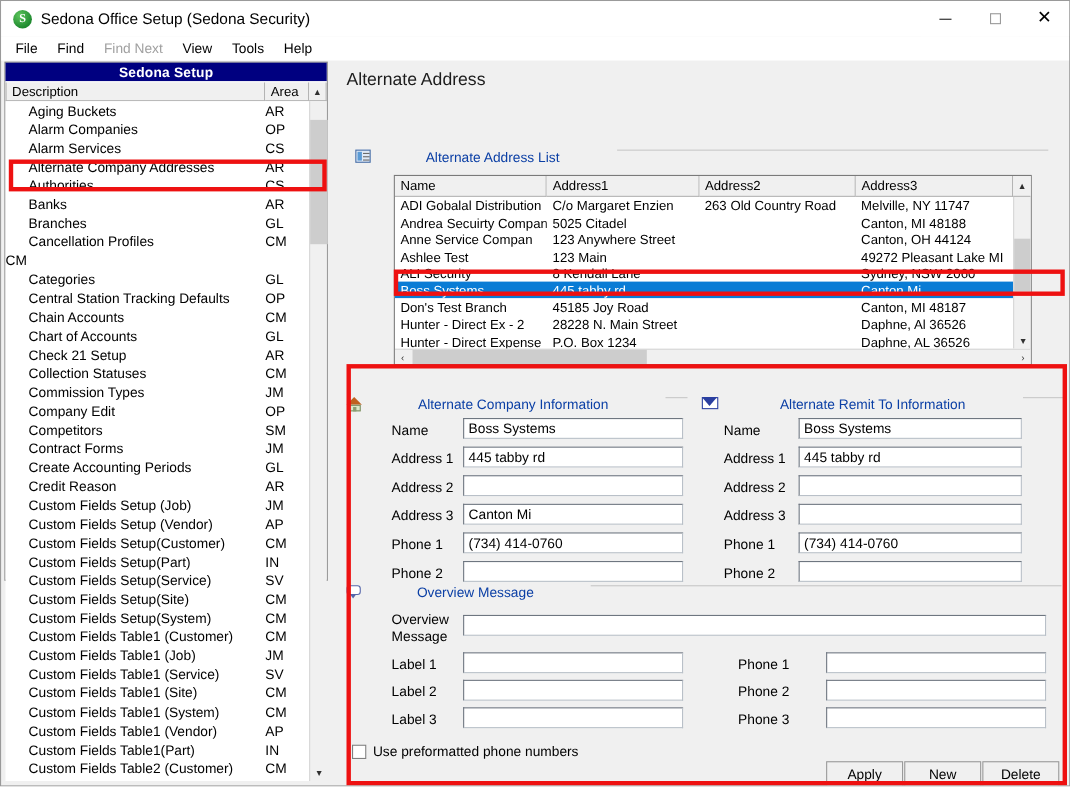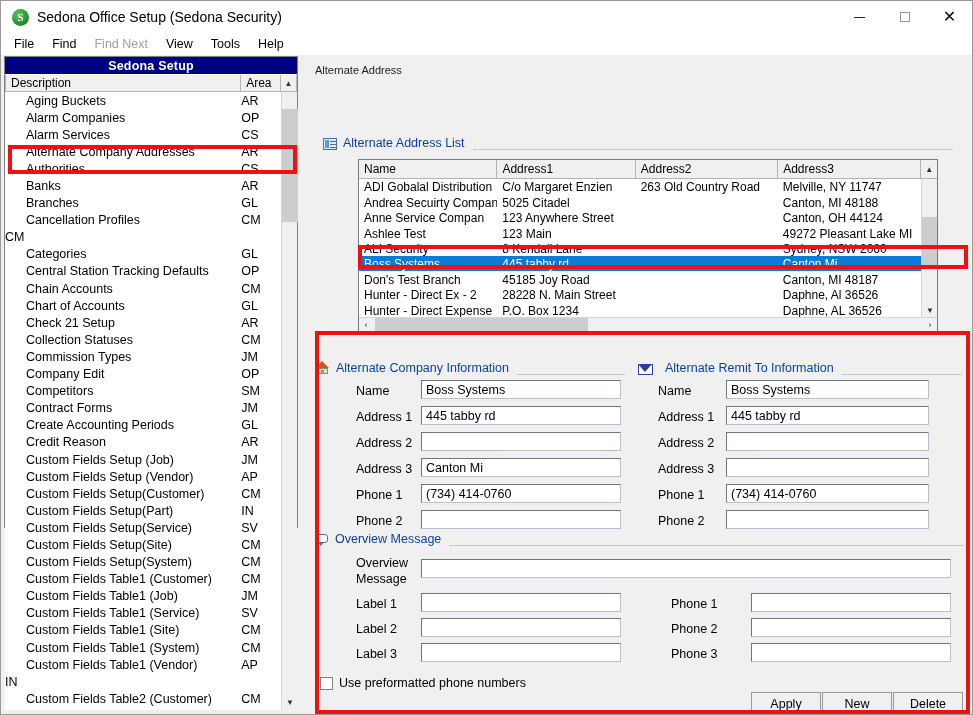--- a/index.html
+++ b/index.html
@@ -129,25 +129,25 @@
     font-size: 8px; color: #303030;
   }
 
   
   .right-panel {
     position: absolute; left: 302px; top: 55px; width: 667px; height: 656px;
     background: #f0f0f0;
   }
   .page-title {
     position: absolute; left: 12px; top: 8px;
-    font-size: 11px; color: #1c1c1c;
+    font-size: 16px; color: #1c1c1c;
   }
 
   .section-head {
-    position: absolute; display: flex; align-items: flex-end;
+    position: absolute; display: flex; align-items: flex-start; gap: 44px;
   }
   .section-head .sh-label {
     color: #0b3fa5; font-size: 12.5px; white-space: nowrap;
     margin-left: 6px;
   }
   .sh-rule {
     height: 1px; background: #c8c8c8; margin-left: 8px;
   }
 
   
@@ -449,20 +449,21 @@
           </div>
           <div class="list-row">
             <div class="lr-desc">Custom Fields Table1 (System)</div>
             <div class="lr-area">CM</div>
           </div>
           <div class="list-row">
             <div class="lr-desc">Custom Fields Table1 (Vendor)</div>
             <div class="lr-area">AP</div>
           </div>
           <div class="list-row">
+            <div class="lr-desc">Custom Fields Table1(Part)</div>
             <div class="lr-area">IN</div>
           </div>
           <div class="list-row">
             <div class="lr-desc">Custom Fields Table2 (Customer)</div>
             <div class="lr-area">CM</div>
           </div>
         </div>
       <div class="scrollbar-v">
         <div class="sb-thumb" style="top:17px;height:113px;"></div>
         <div class="sb-arrow-down">▼</div>

